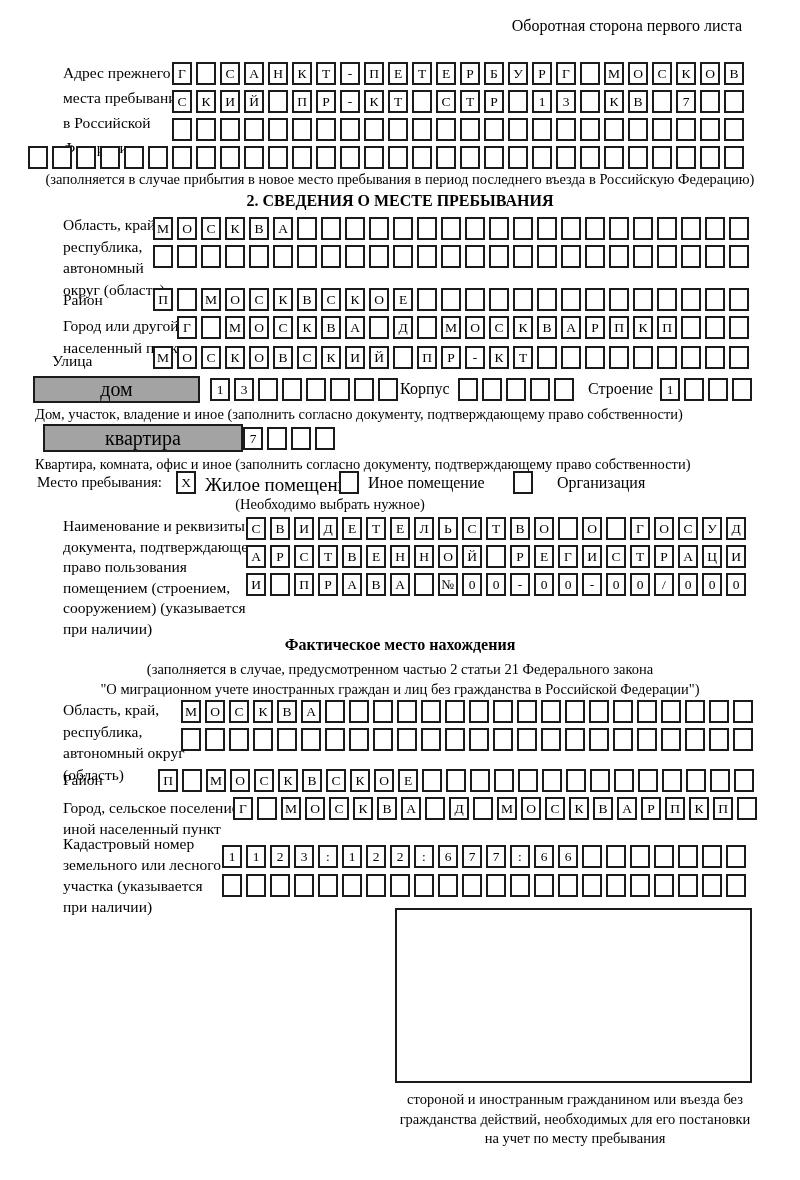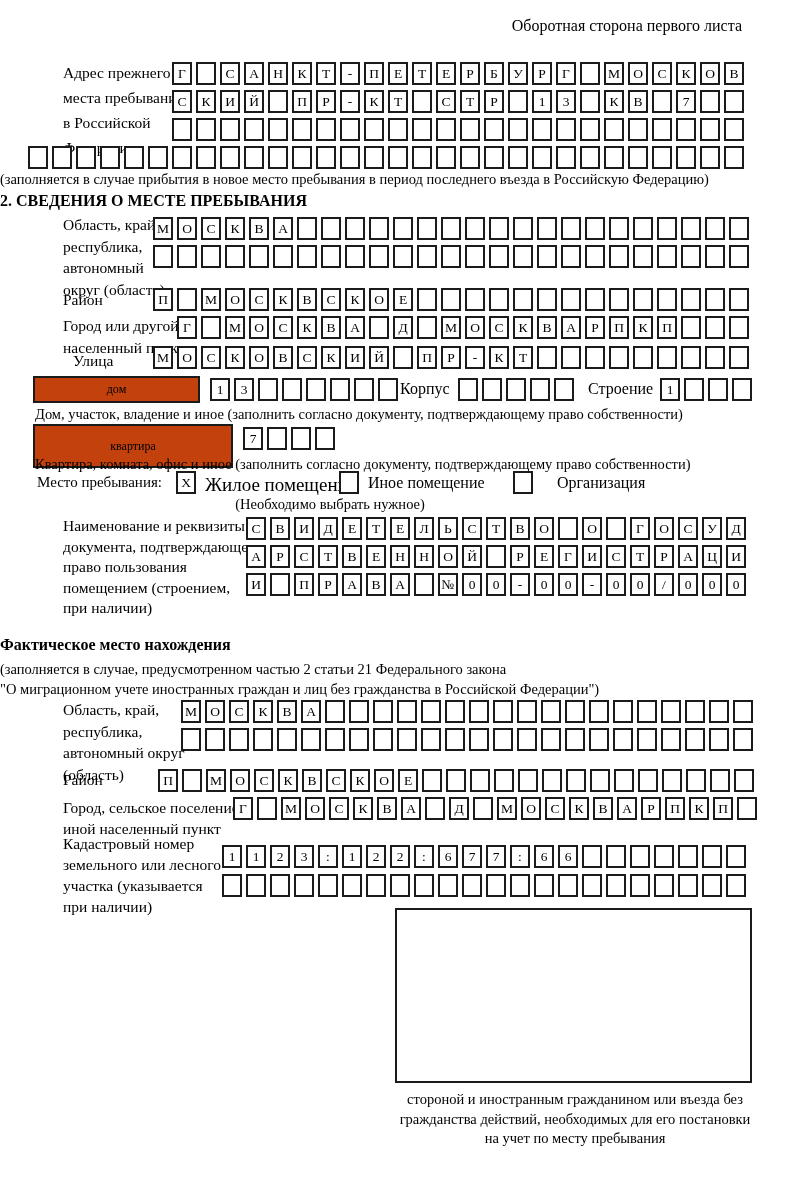--- a/index.html
+++ b/index.html
@@ -1,28 +1,28 @@
 <!DOCTYPE html>
 <html><head>
 <meta charset="utf-8">
 <style>
   html,body{margin:0;padding:0;background:#fff;}
   .page{position:relative;width:800px;height:1180px;background:#fff;color:#000;
         font-family:"Liberation Serif", serif;font-size:16px;overflow:hidden;}
   .abs{position:absolute;}
   .lbl{font-size:15.5px;}
   .note{font-size:14.5px;}
-  .center{left:0;width:800px;text-align:left;}
+  .center{left:0;width:800px;text-align:center;}
   .bold{font-weight:bold;font-family:Liberation Serif, serif;}
   .boxrow{display:flex;gap:4px;}
   .cell{box-sizing:border-box;width:20px;height:23px;border:2px solid #1b1b1b;
         display:flex;align-items:center;justify-content:center;
         font-size:13.5px;line-height:1;background:#fff;flex:0 0 auto;}
   .fieldbox{box-sizing:border-box;border:2px solid #1b1b1b;display:flex;
-        align-items:center;justify-content:center;font-size:12px;background:#c2410c;}
+        align-items:center;justify-content:center;font-size:20px;background:#a3a3a3;}
   .markbox{box-sizing:border-box;border:2px solid #1b1b1b;background:#fff;}
   .right{text-align:right;}
 </style>
 </head>
 <body>
 
 <div class="page">
 
   <div class="abs right" style="top:17px;right:58px;font-size:16px">Оборотная сторона первого листа</div>
 
@@ -260,21 +260,21 @@
       <span class="cell">А</span>
       <span class="cell">Р</span>
       <span class="cell">П</span>
       <span class="cell">К</span>
       <span class="cell">П</span>
       <span class="cell"></span>
       <span class="cell"></span>
       <span class="cell"></span>
     </div>
 
-  <div class="abs lbl" style="left:73px;top:352px">Улица</div>
+  <div class="abs lbl" style="left:52px;top:352px">Улица</div>
   <div class="abs boxrow" style="left:153px;top:346px">
       <span class="cell">М</span>
       <span class="cell">О</span>
       <span class="cell">С</span>
       <span class="cell">К</span>
       <span class="cell">О</span>
       <span class="cell">В</span>
       <span class="cell">С</span>
       <span class="cell">К</span>
       <span class="cell">И</span>
@@ -317,21 +317,21 @@
     </div>
   <div class="abs lbl" style="left:588px;top:380px;font-size:16px">Строение</div>
   <div class="abs boxrow" style="left:660px;top:378px">
       <span class="cell">1</span>
       <span class="cell"></span>
       <span class="cell"></span>
       <span class="cell"></span>
     </div>
   <div class="abs note" style="left:35px;top:406px">Дом, участок, владение и иное (заполнить согласно документу, подтверждающему право собственности)</div>
 
-  <div class="abs fieldbox" style="left:33px;top:424px;width:200px;height:44px">квартира</div>
+  <div class="abs fieldbox" style="left:43px;top:424px;width:200px;height:28px">квартира</div>
   <div class="abs boxrow" style="left:243px;top:427px">
       <span class="cell">7</span>
       <span class="cell"></span>
       <span class="cell"></span>
       <span class="cell"></span>
     </div>
   <div class="abs note" style="left:35px;top:456px">Квартира, комната, офис и иное (заполнить согласно документу, подтверждающему право собственности)</div>
 
   <div class="abs lbl" style="left:37px;top:474px;font-size:15px">Место пребывания:</div>
   <span class="abs cell" style="left:176px;top:471px">X</span>
@@ -340,20 +340,21 @@
   <div class="abs lbl" style="left:368px;top:474px;font-size:16px">Иное помещение</div>
   <span class="abs cell" style="left:513px;top:471px"></span>
   <div class="abs lbl" style="left:557px;top:474px;font-size:16px">Организация</div>
   <div class="abs note" style="left:130px;top:496px;width:400px;text-align:center">(Необходимо выбрать нужное)</div>
 
   <div class="abs lbl" style="left:63px;top:516px;line-height:20.5px">
       <div>Наименование и реквизиты</div>
       <div>документа, подтверждающего</div>
       <div>право пользования</div>
       <div>помещением (строением,</div>
+      <div>сооружением) (указывается</div>
       <div>при наличии)</div>
     </div>
   <div class="abs boxrow" style="left:246px;top:517px">
       <span class="cell">С</span>
       <span class="cell">В</span>
       <span class="cell">И</span>
       <span class="cell">Д</span>
       <span class="cell">Е</span>
       <span class="cell">Т</span>
       <span class="cell">Е</span>

